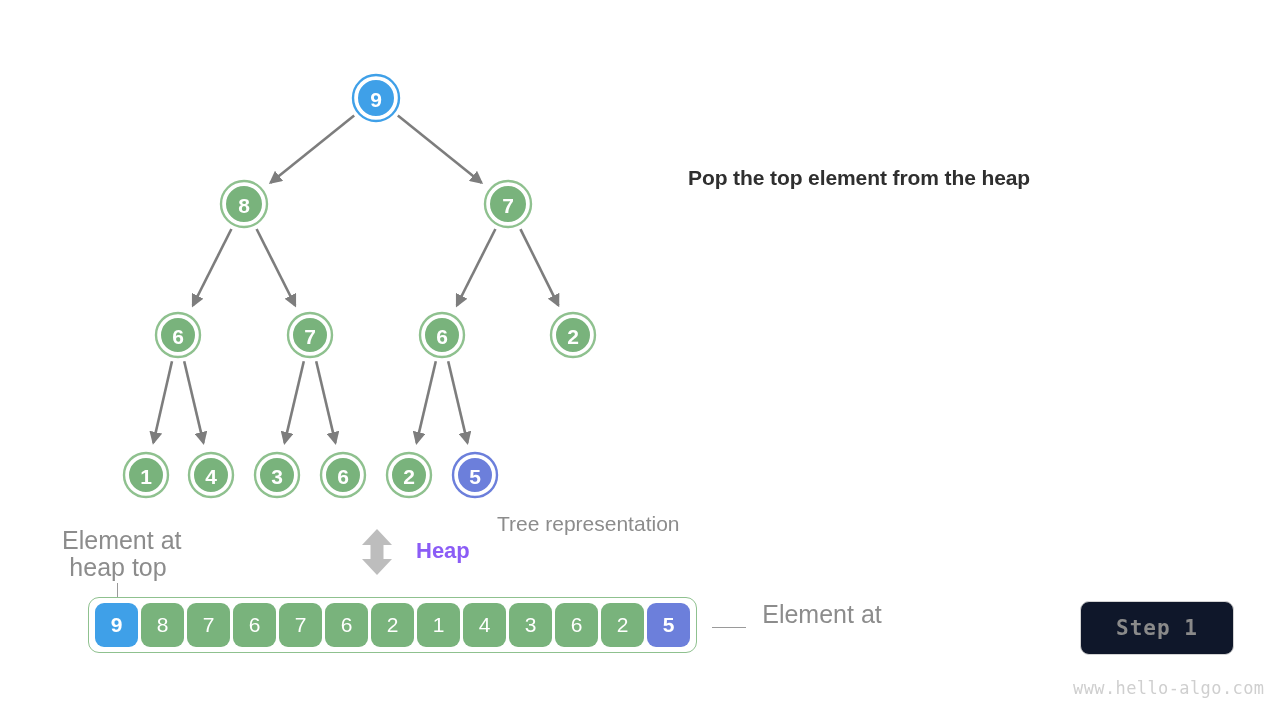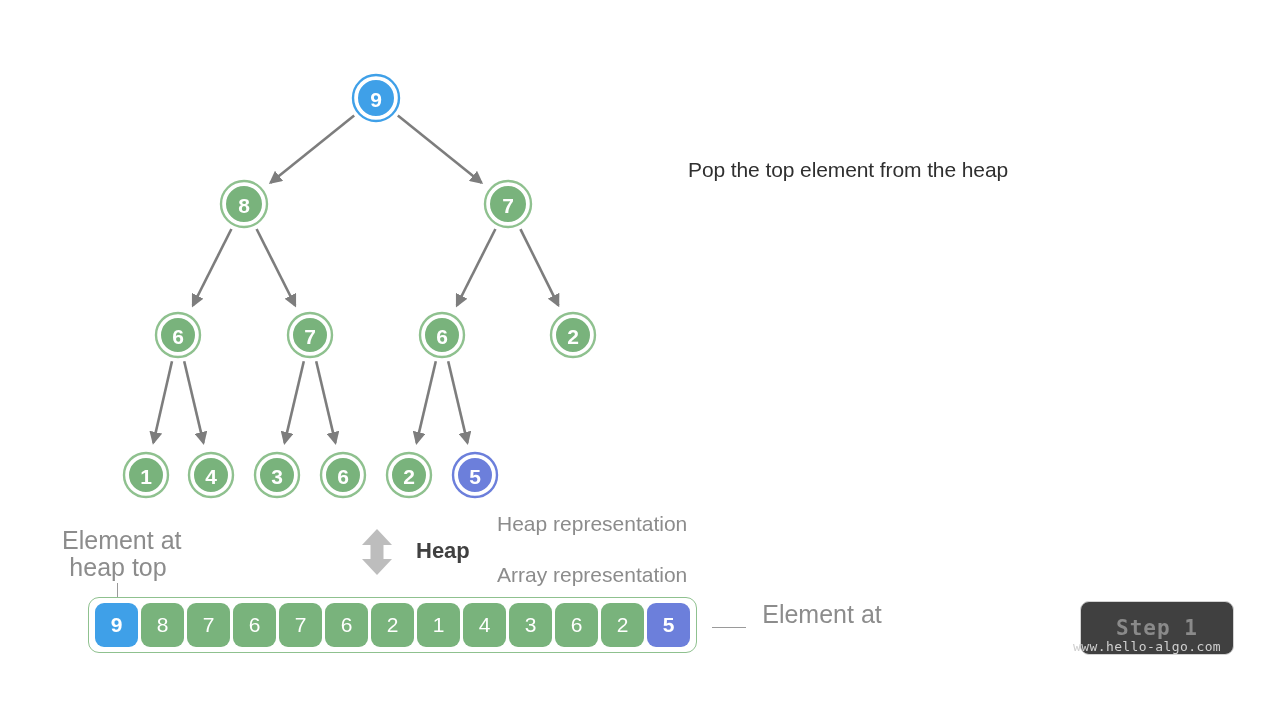--- a/index.html
+++ b/index.html
@@ -30,23 +30,23 @@
     font-weight: 700;
     fill: #ffffff;
     text-anchor: middle;
     dominant-baseline: central;
   }
 
   
   #title {
     position: absolute;
     left: 688px;
-    top: 158px;
-    font-size: 21px;
-    font-weight: 400;
+    top: 166px;
+    font-size: 21px;
+    font-weight: 700;
     color: #2f2f2f;
     letter-spacing: -0.1px;
     white-space: nowrap;
   }
 
   
   .rep-caption {
     position: absolute;
     font-size: 21px;
     color: #8c8c8c;
@@ -62,21 +62,21 @@
     top: 528px;
     width: 42px;
     height: 48px;
   }
   #heap-label {
     position: absolute;
     left: 416px;
     top: 538px;
     font-size: 22px;
     font-weight: 700;
-    color: #404040;
+    color: #8b5cf6;
     white-space: nowrap;
   }
 
   
   .annot {
     position: absolute;
     font-size: 25px;
     color: #8c8c8c;
     line-height: 27px;
     white-space: nowrap;
@@ -140,36 +140,36 @@
 
   
   #step-badge {
     position: absolute;
     left: 1080px;
     top: 601px;
     width: 152px;
     height: 52px;
     border: 1.4px solid #d3d3d3;
     border-radius: 9px;
-    background: #404040;
+    background: #0f172a;
     display: flex;
     align-items: center;
     justify-content: center;
     font-family: "DejaVu Sans Mono", monospace;
     font-size: 21px;
     font-weight: 700;
     color: #8a8a8a;
     letter-spacing: 1px;
   }
   #watermark {
     position: absolute;
     left: 1073px;
-    top: 639px;
+    top: 678px;
     font-family: "DejaVu Sans Mono", monospace;
-    font-size: 13px;
+    font-size: 17px;
     color: #cfcfcf;
     letter-spacing: 0.4px;
     white-space: nowrap;
   }
 </style>
 </head>
 <body>
 
 <div id="stage">
 
@@ -257,22 +257,21 @@
         <g>
           <circle cx="475" cy="475" r="22" fill="none" stroke="#6c7fdb" stroke-width="2.4"></circle>
           <circle cx="475" cy="475" r="17.8" fill="#6c7fdb" stroke="#ffffff" stroke-width="1.6"></circle>
           <text x="475" y="476" class="node-text">5</text>
         </g>
       </g>
   </svg>
 
   <div id="title">Pop the top element from the heap</div>
 
-  <div class="rep-caption" id="rep-tree">Heap representation</div>
-  <div class="rep-caption" id="rep-array">Array representation</div>
+  <div class="rep-caption" id="rep-tree">Tree representation</div>
 
   <svg id="heap-arrow" viewBox="0 0 42 48" xmlns="http://www.w3.org/2000/svg">
     <path d="M21 1 L36 17 L27.5 17 L27.5 31 L36 31 L21 47 L6 31 L14.5 31 L14.5 17 L6 17 Z" fill="#bdbdbd"></path>
   </svg>
   <div id="heap-label">Heap</div>
 
   <div class="annot" id="annot-top">
     <div>Element at</div>
     <div>heap top</div>
   </div>

